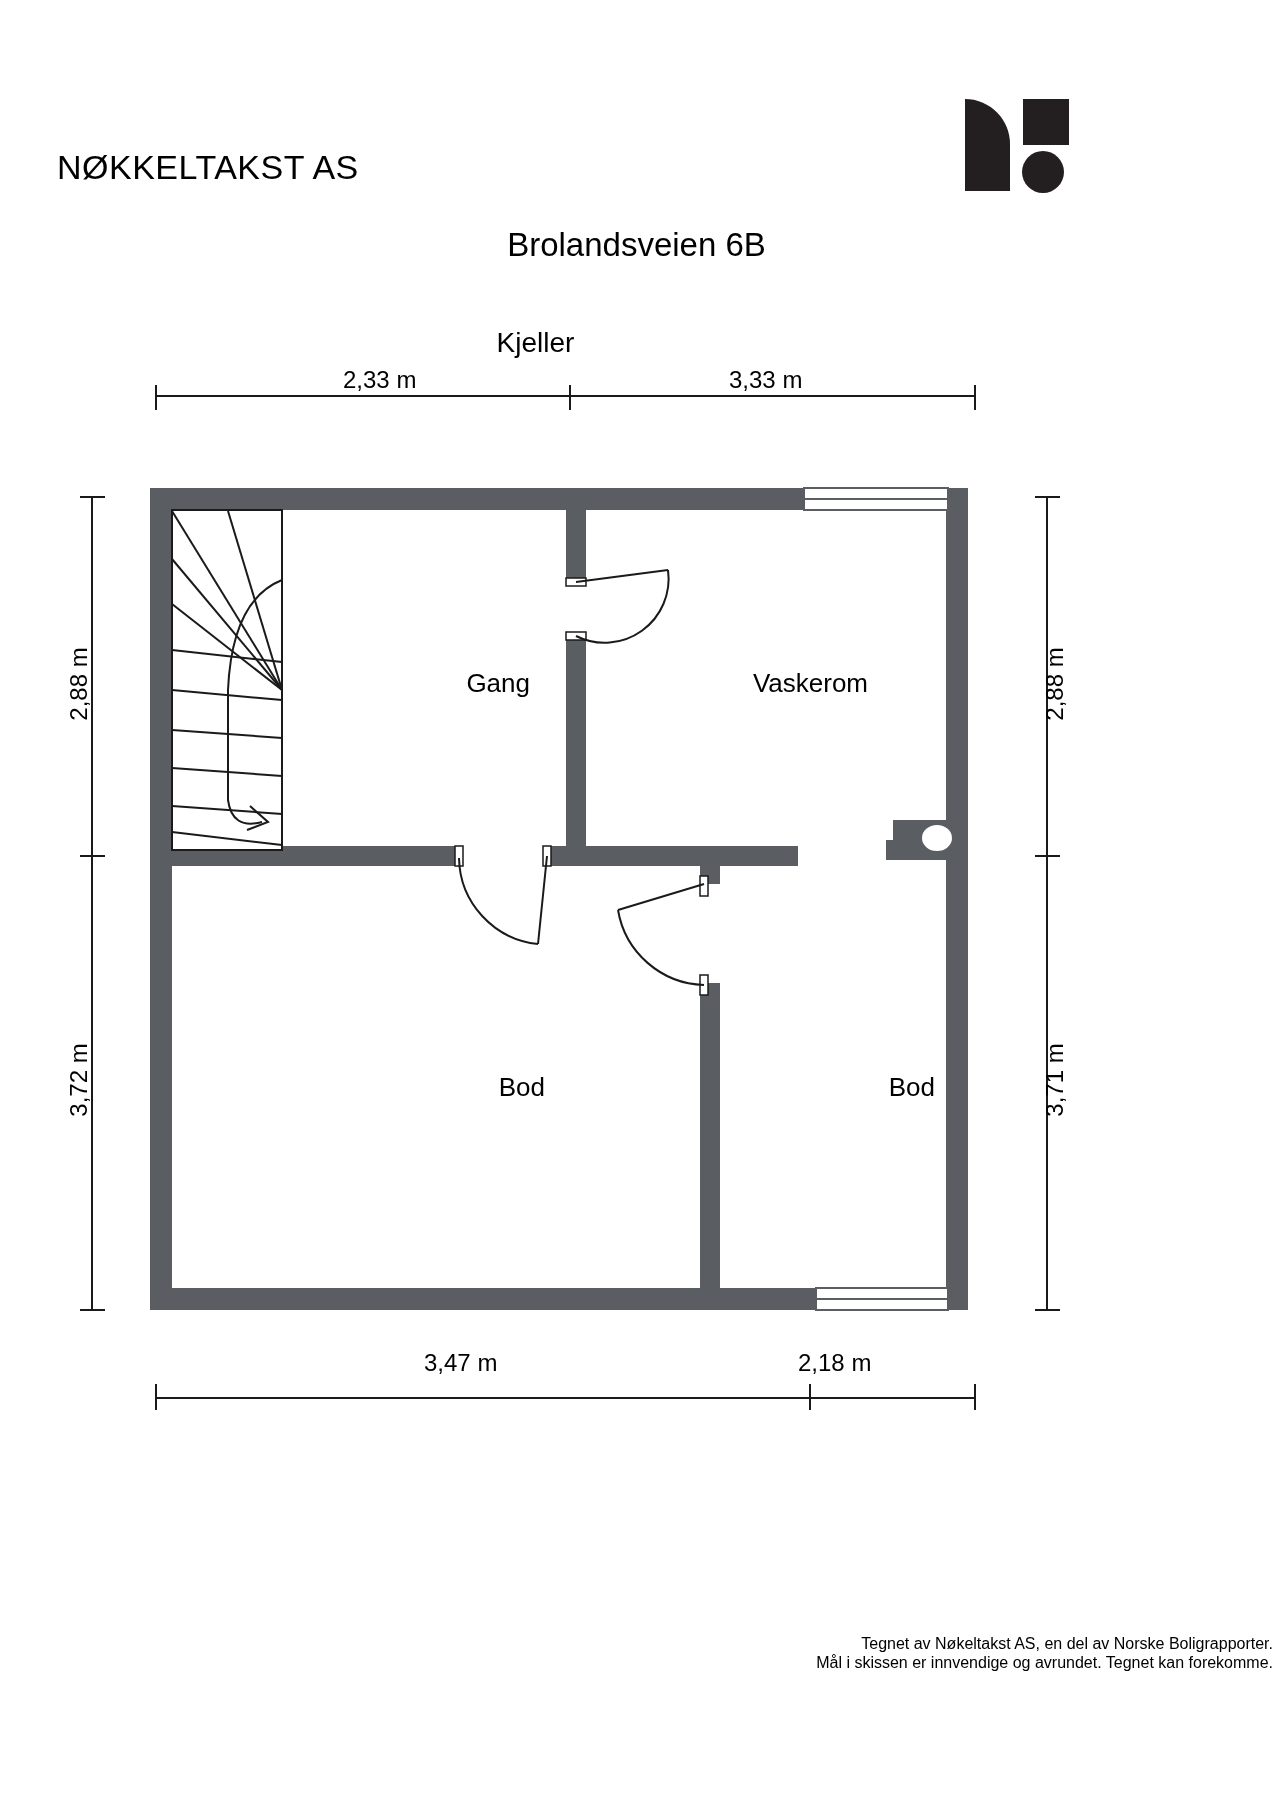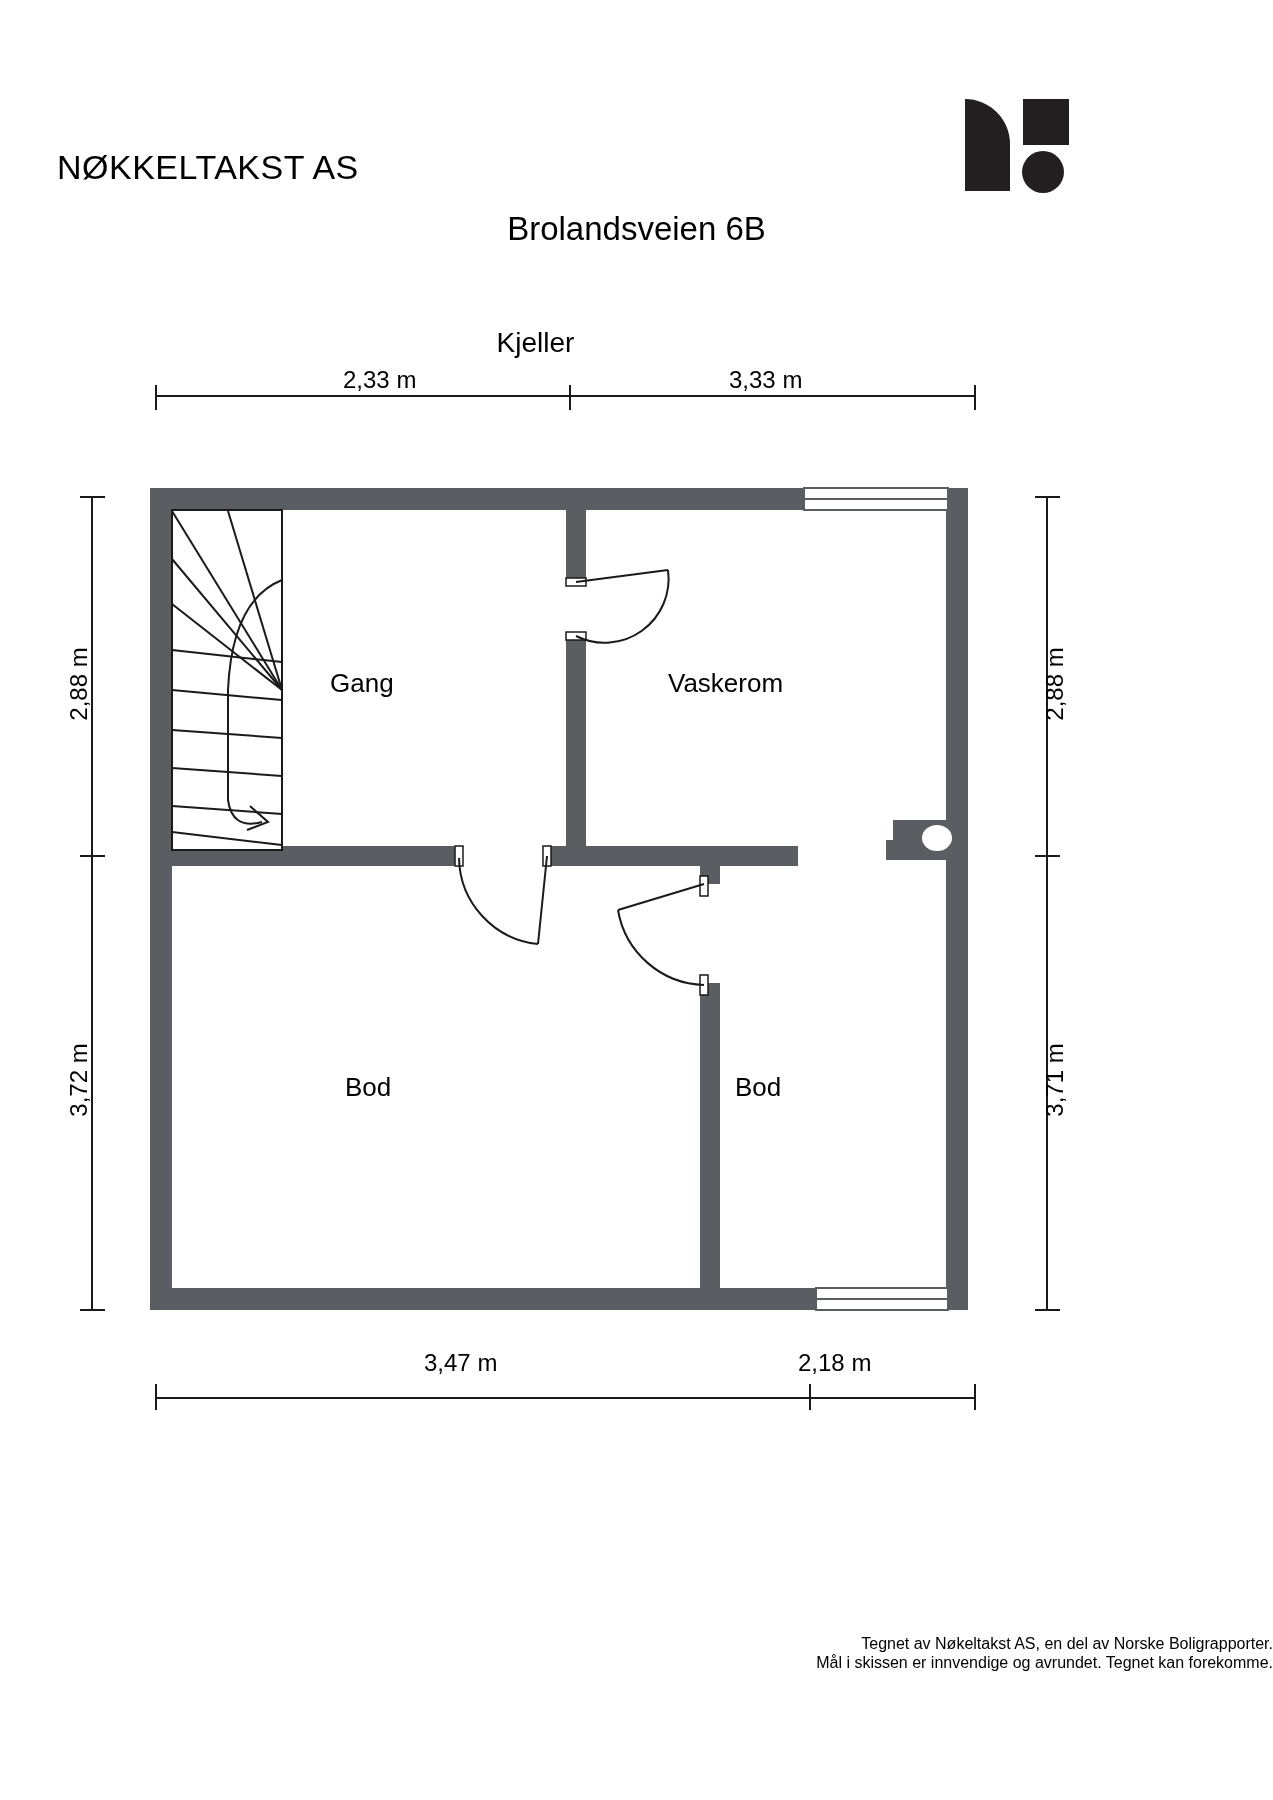--- a/index.html
+++ b/index.html
@@ -51,21 +51,21 @@
     position: absolute;
     left: 57px; top: 52px;
     width: 42px; height: 42px;
     border-radius: 50%;
     background: #231f20;
   }
 
   
   #plan-title {
     position: absolute;
-    left: 0; top: 210px;
+    left: 0; top: 226px;
     width: 1273px;
     text-align: center;
     font-size: 33px;
   }
   #floor-title {
     position: absolute;
     left: 0; top: 327px;
     width: 1071px;
     text-align: center;
     font-size: 28px;
@@ -89,21 +89,21 @@
     transform-origin: 50% 50%;
   }
   .dim-vert.left  { transform: rotate(-90deg); }
   .dim-vert.right { transform: rotate(-90deg); }
 
   
   .room-label {
     position: absolute;
     font-size: 26px;
     white-space: nowrap;
-    text-align: left;
+    text-align: right;
   }
 
   
   #footer {
     position: absolute;
     left: 0; top: 1634px;
     width: 1273px;
     text-align: right;
     font-size: 16px;
     line-height: 19px;

